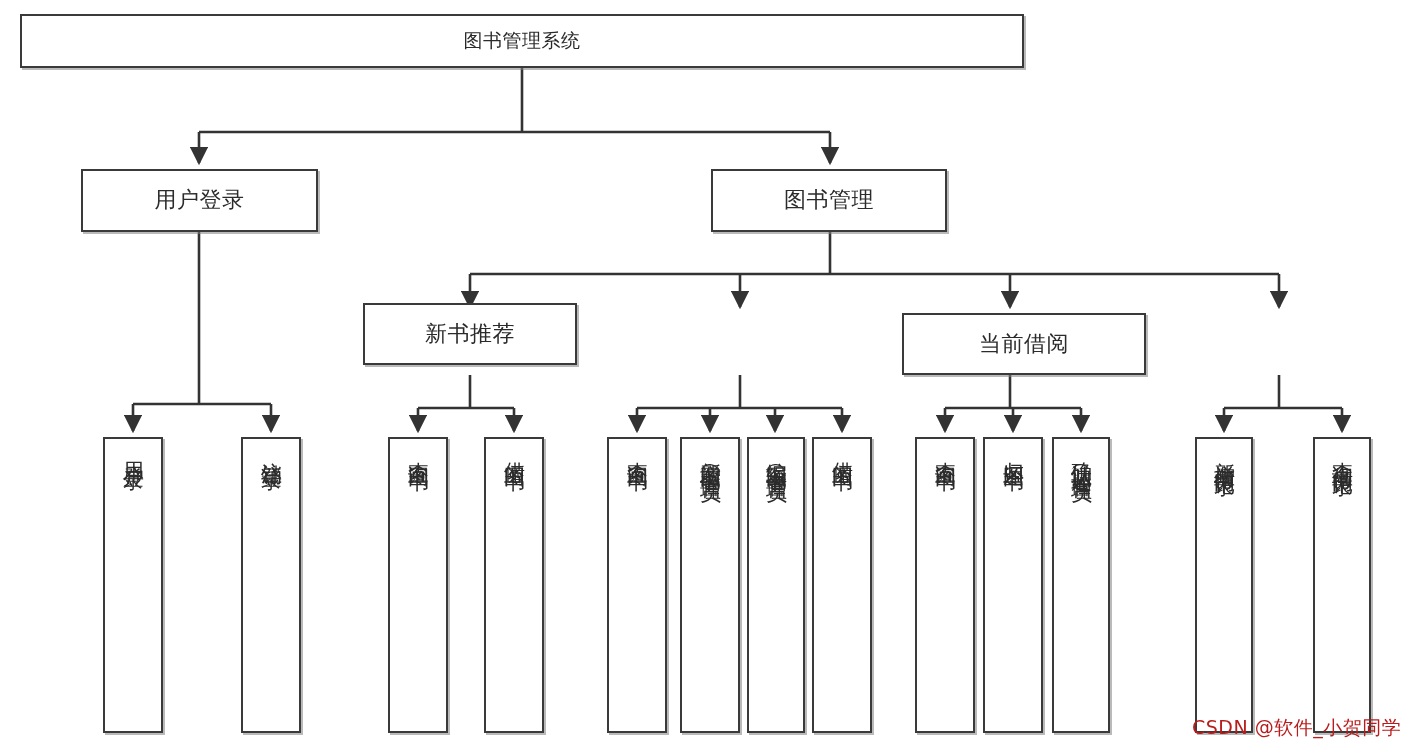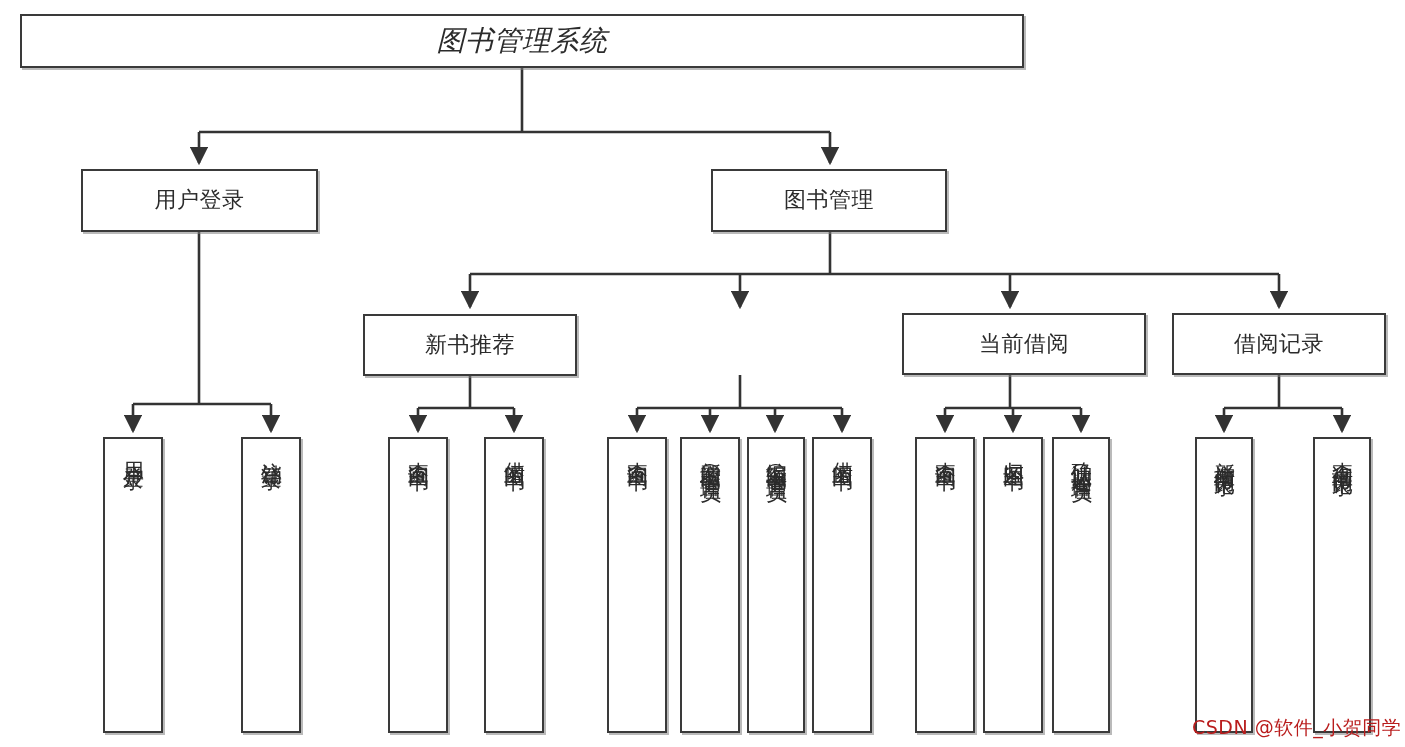--- a/index.html
+++ b/index.html
@@ -42,22 +42,21 @@
     line-height: 1.12;
     white-space: nowrap;
     text-align: center;
   }
   
   .node.horiz .lbl {
     font-size: 22px;
     letter-spacing: 0.5px;
   }
   .node.root .lbl {
-    font-size: 28px;
-    font-style: italic;
+    font-size: 19px;
   }
   
   .node.vert {
     align-items: flex-start;
     padding-top: 6px;
   }
   .node.vert .lbl {
     writing-mode: vertical-rl;
     text-orientation: upright;
     font-size: 21px;
@@ -132,28 +131,25 @@
     <span class="lbl">图书管理系统</span>
   </div>
 
   <div class="node horiz" style="left:81px; top:169px; width:237px; height:63px;">
     <span class="lbl">用户登录</span>
   </div>
   <div class="node horiz" style="left:711px; top:169px; width:236px; height:63px;">
     <span class="lbl">图书管理</span>
   </div>
 
-  <div class="node horiz" style="left:363px; top:314px; width:214px; height:62px;">
+  <div class="node horiz" style="left:363px; top:303px; width:214px; height:62px;">
     <span class="lbl">新书推荐</span>
   </div>
   <div class="node horiz" style="left:902px; top:313px; width:244px; height:62px;">
     <span class="lbl">当前借阅</span>
-  </div>
-  <div class="node horiz" style="left:1172px; top:313px; width:214px; height:62px;">
-    <span class="lbl">借阅记录</span>
   </div>
 
   <div class="node vert" style="left:103px; top:437px; width:60px; height:296px;">
     <span class="lbl">用户登录</span>
   </div>
   <div class="node vert" style="left:241px; top:437px; width:60px; height:296px;">
     <span class="lbl">注销登录</span>
   </div>
 
   <div class="node vert" style="left:388px; top:437px; width:60px; height:296px;">

